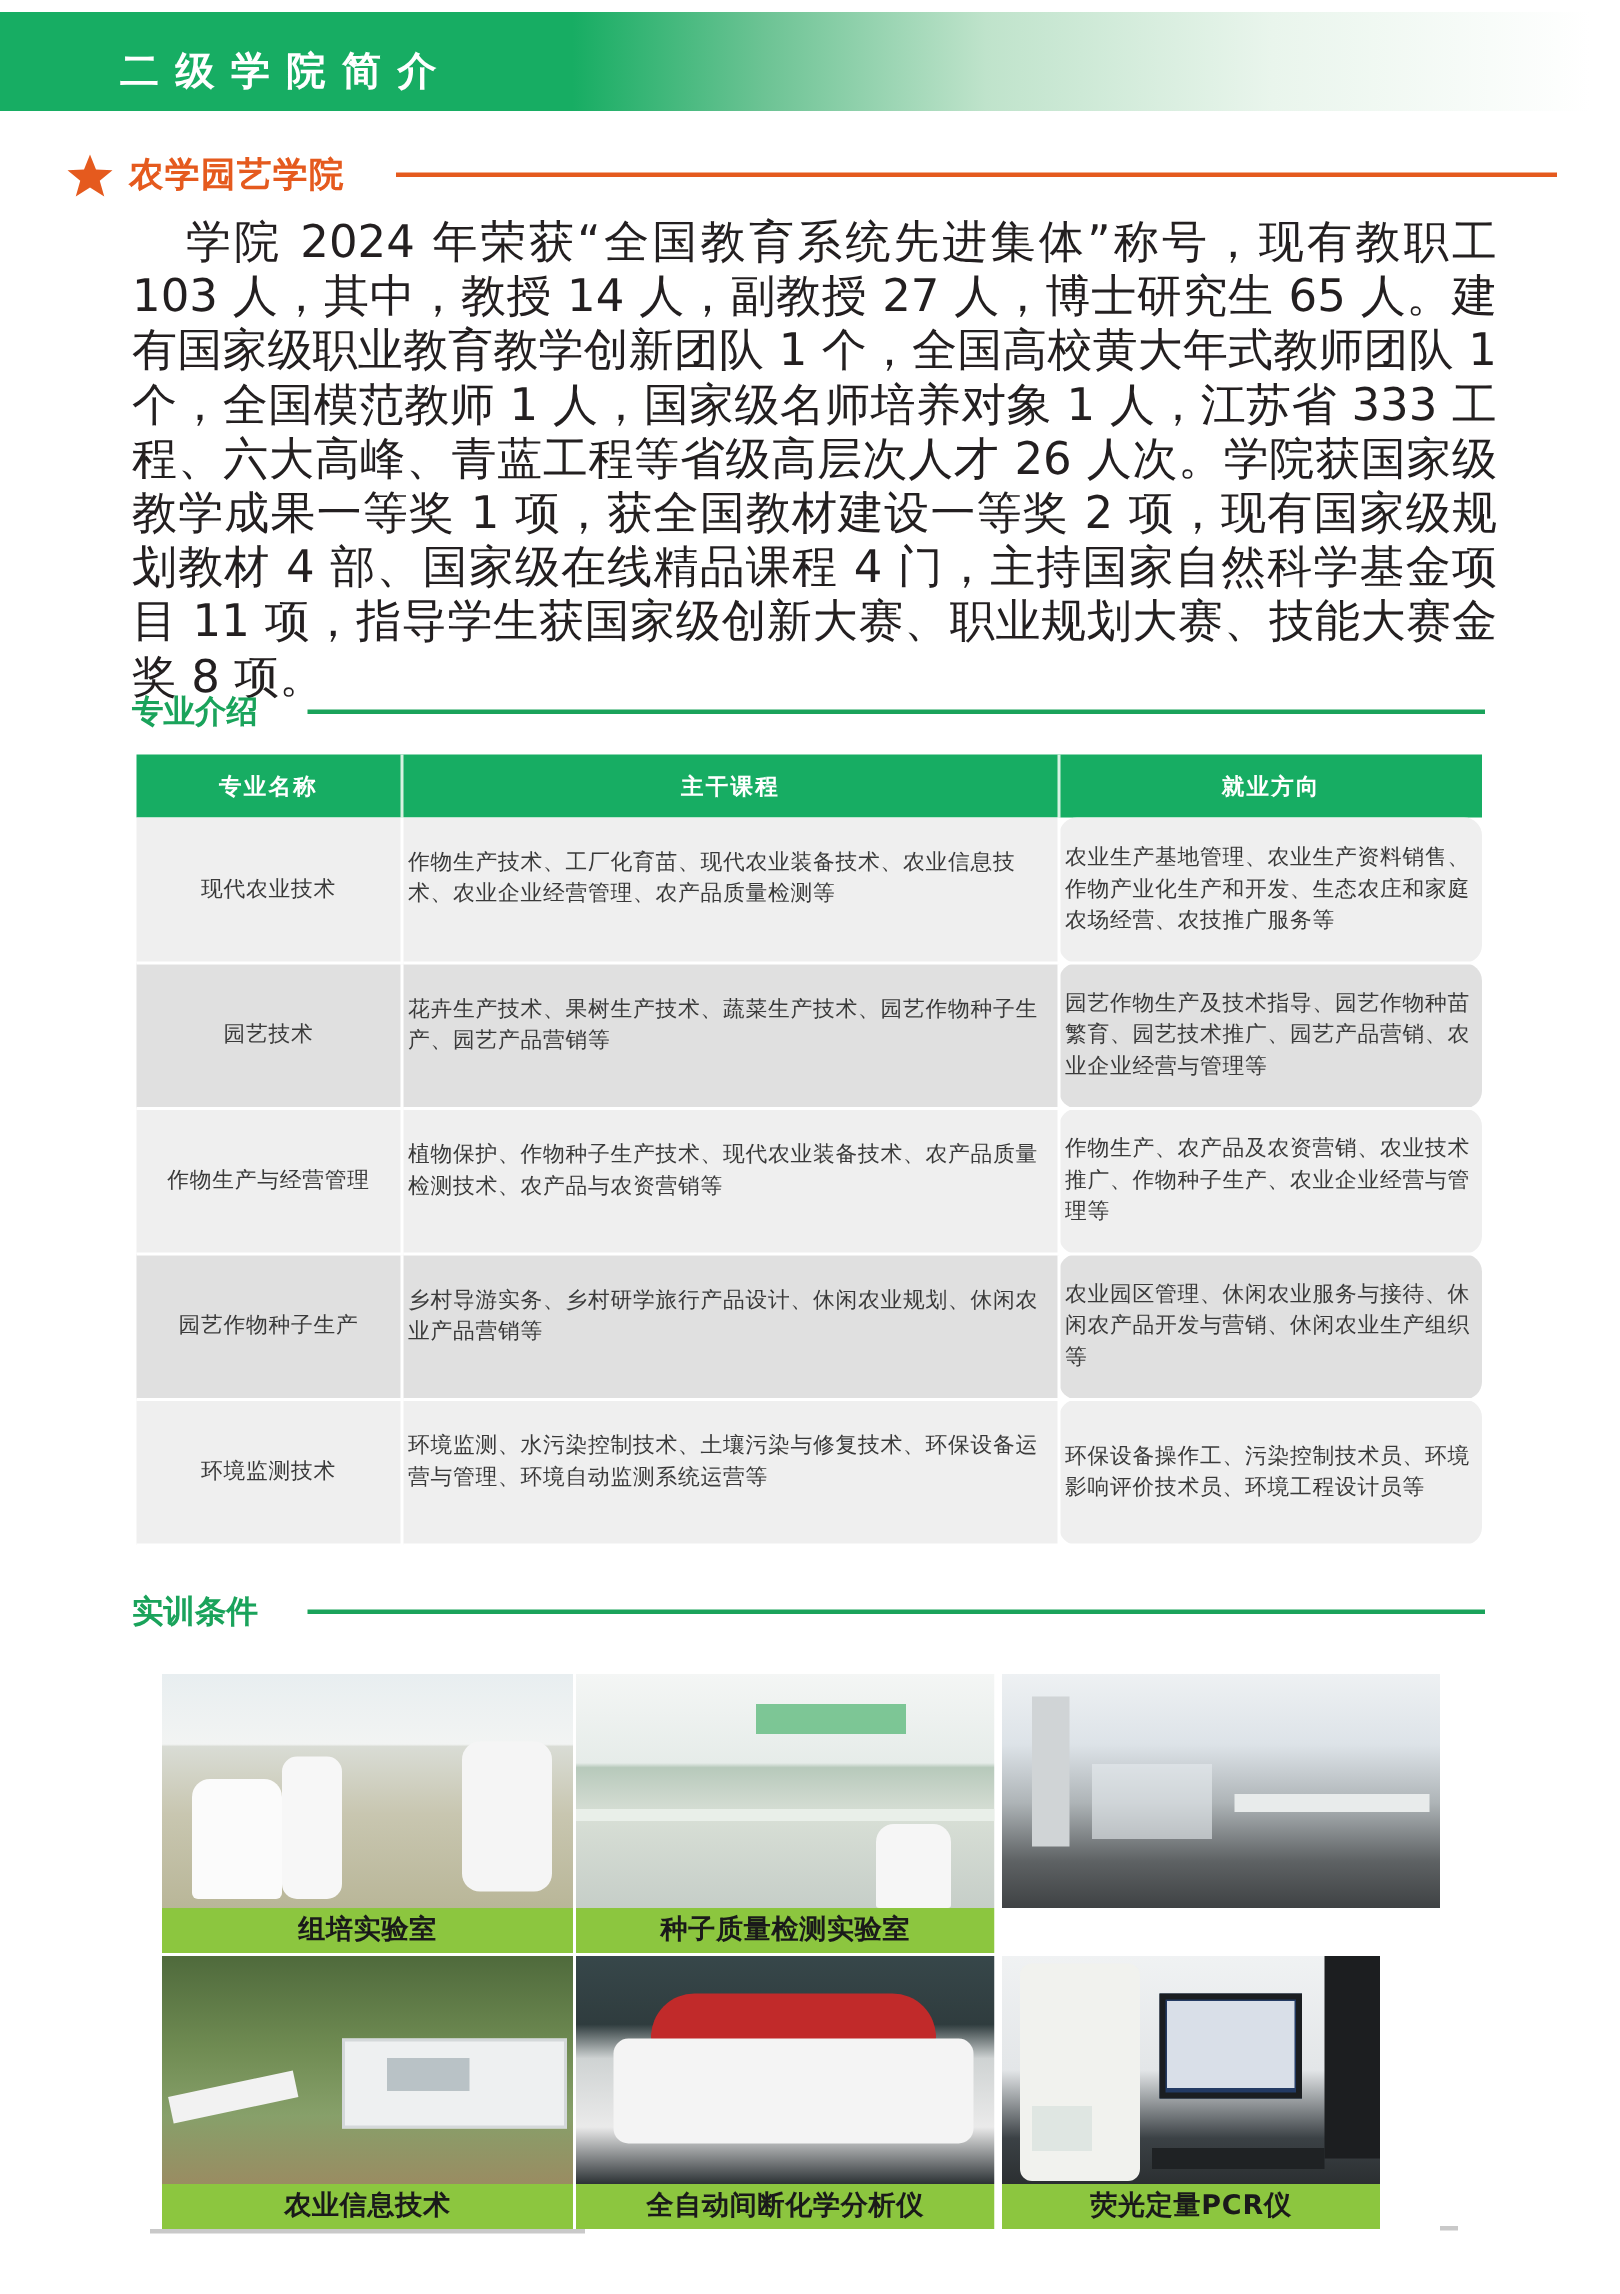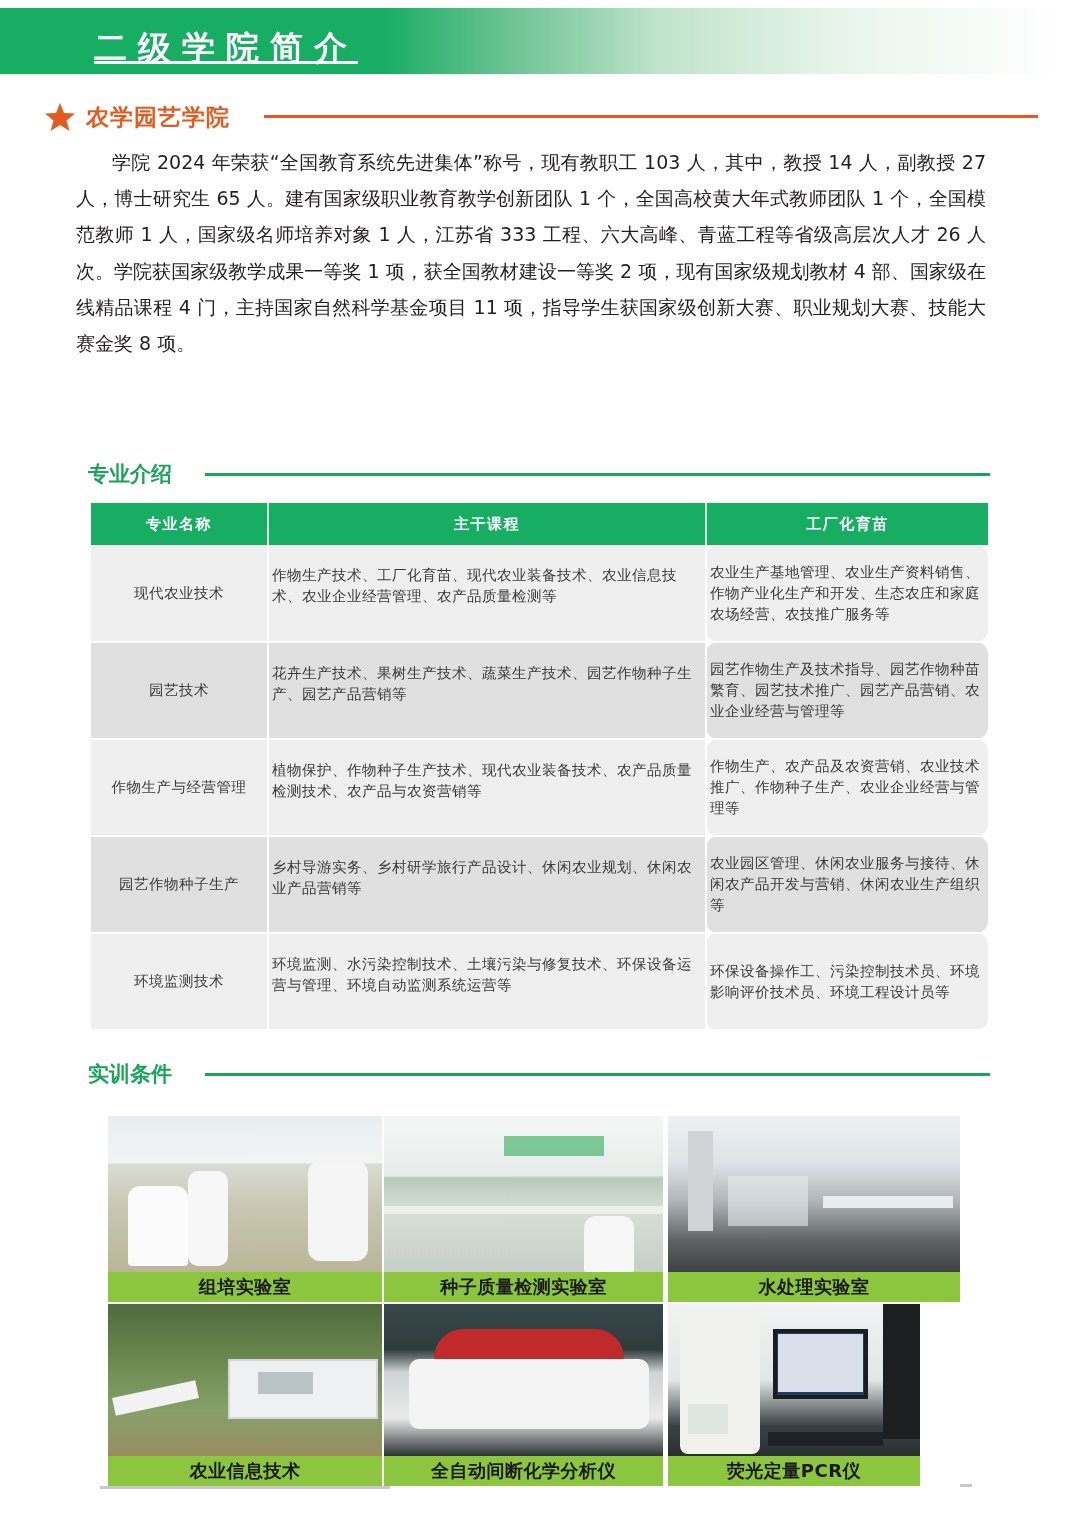--- a/index.html
+++ b/index.html
@@ -5,44 +5,44 @@
   * { box-sizing: border-box; margin: 0; padding: 0; }
   html, body { width: 1080px; height: 1529px; background: #ffffff; overflow: hidden; }
   body { position: relative; font-family: "DejaVu Sans", sans-serif; color: #231f20; }
 
   
   .banner {
     position: absolute; left: 0; top: 8px; width: 1060px; height: 66px;
     background: linear-gradient(90deg, #17ad63 0%, #17ad63 36%, #6cc394 48%, #bfe3cb 62%, #e9f5ec 80%, #ffffff 100%);
   }
   .banner-title {
-    position: absolute; left: 94px; top: 18px;
-    color: #ffffff; font-size: 33px; font-weight: bold; letter-spacing: 11px;
-    font-family: "DejaVu Sans", sans-serif; line-height: 44px; text-decoration: underline;
+    position: absolute; left: 80px; top: 18px;
+    color: #ffffff; font-size: 26px; font-weight: bold; letter-spacing: 11px;
+    font-family: "DejaVu Sans", sans-serif; line-height: 44px;
   }
   .banner-notches { position: absolute; left: 100px; top: 68px; height: 8px; width: 400px; }
   .notch {
     position: absolute; top: 0; width: 0; height: 0;
     border-left: 5px solid transparent; border-right: 5px solid transparent;
     border-bottom: 7px solid #ffffff;
   }
 
   
   .college-head { position: absolute; left: 44px; top: 100px; height: 34px; width: 950px; }
   .star-icon { position: absolute; left: 0; top: 2px; width: 32px; height: 30px; }
   .college-title {
     position: absolute; left: 42px; top: 0; font-size: 23px; font-weight: bold;
     color: #e55a1e; line-height: 34px; letter-spacing: 1px;
   }
   .college-rule { position: absolute; left: 220px; top: 15px; width: 774px; height: 3px; background: #e55a1e; }
 
   
   .intro {
-    position: absolute; left: 76px; top: 144px; width: 910px;
-    font-size: 19px; line-height: 36.2px; color: #231f20;
+    position: absolute; left: 88px; top: 144px; width: 910px;
+    font-size: 30px; line-height: 36.2px; color: #231f20;
     text-indent: 36px; text-align: justify;
   }
 
   
   .section-head { position: absolute; left: 88px; width: 902px; height: 32px; }
   .section-title { position: absolute; left: 0; top: 0; font-size: 21px; font-weight: bold; color: #1aa35b; line-height: 32px; }
   .section-rule { position: absolute; left: 117px; top: 15px; right: 0; height: 3px; background: #1aa35b; }
 
   
   .majors {
@@ -128,21 +128,21 @@
 <table class="majors">
   <colgroup>
     <col style="width:177px">
     <col style="width:438px">
     <col style="width:282px">
   </colgroup>
   <thead>
     <tr>
       <th>专业名称</th>
       <th>主干课程</th>
-      <th>工厂化育苗</th>
+      <th>就业方向</th>
     </tr>
   </thead>
   <tbody>
     <tr class="odd">
       <td class="name">现代农业技术</td>
       <td class="course">作物生产技术、工厂化育苗、现代农业装备技术、农业信息技术、农业企业经营管理、农产品质量检测等</td>
       <td class="career">农业生产基地管理、农业生产资料销售、作物产业化生产和开发、生态农庄和家庭农场经营、农技推广服务等</td>
     </tr>
     <tr class="even">
       <td class="name">园艺技术</td>
@@ -189,21 +189,20 @@
       <div class="deco" style="left:200px;top:45px;width:60px;height:100px;background:#f5f5f5;border-radius:12px"></div>
     </div>
     <div class="cap">组培实验室</div>
   </div>
   <div class="photo" style="left:560px;top:0;width:292px;height:186px">
     <div class="img lab3">
       <div class="deco" style="left:20px;top:15px;width:25px;height:100px;background:#d0d4d6"></div>
       <div class="deco" style="left:155px;top:80px;width:130px;height:12px;background:#e8ebeb"></div>
       <div class="deco" style="left:60px;top:60px;width:80px;height:50px;background:rgba(230,235,238,.6)"></div>
     </div>
-    <div class="cap">水处理实验室</div>
   </div>
 
   <div class="photo" style="left:0;top:188px;width:274px;height:182px">
     <div class="img lab4">
       <div class="deco" style="left:120px;top:55px;width:150px;height:60px;background:#eef0f1;border:2px solid #d4d8da"></div>
       <div class="deco" style="left:150px;top:68px;width:55px;height:22px;background:#b9c2c6"></div>
       <div class="deco" style="left:5px;top:85px;width:85px;height:18px;background:#f2f2f2;transform:rotate(-12deg)"></div>
     </div>
     <div class="cap">农业信息技术</div>
   </div>

